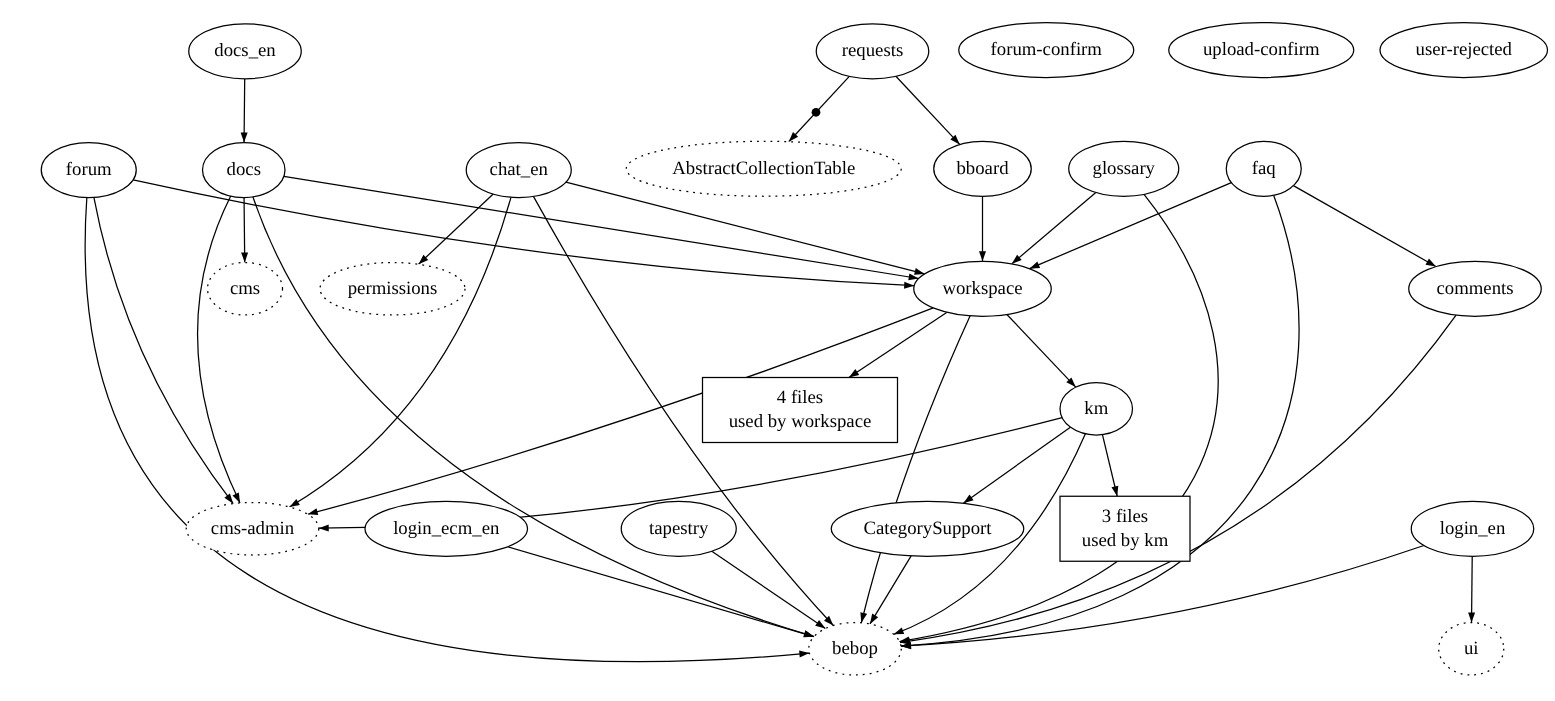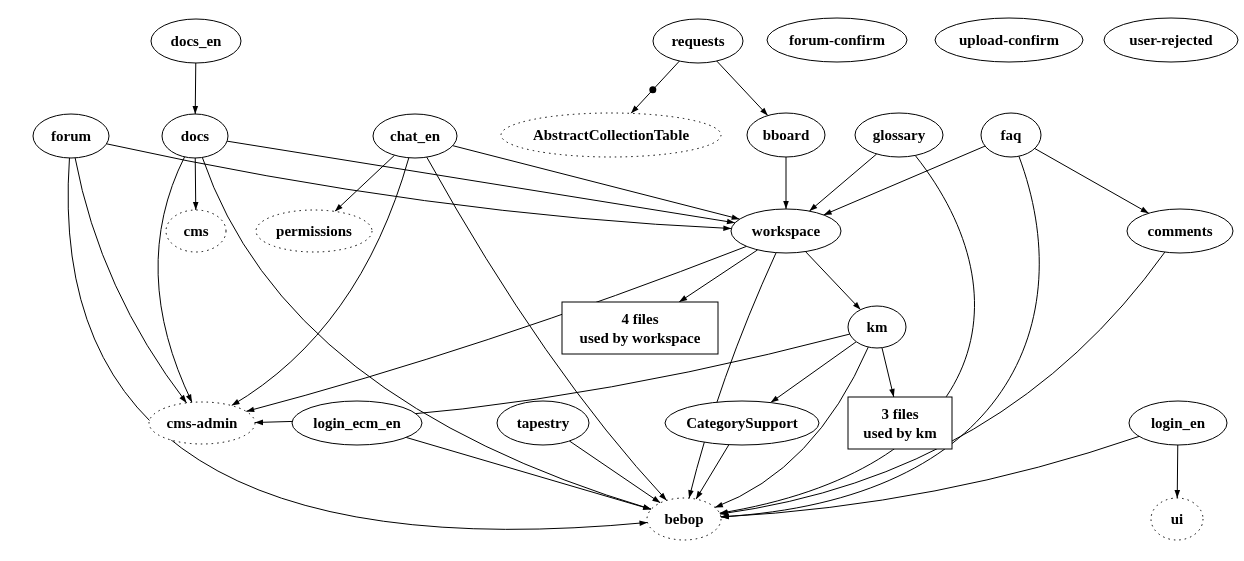--- a/index.html
+++ b/index.html
@@ -1,17 +1,17 @@
 <!DOCTYPE html>
 <html><head>
 <meta charset="utf-8">
 <style>
   html,body{margin:0;padding:0;background:#ffffff;}
   body{width:1244px;height:561px;overflow:hidden;}
-  .graph-wrap{position:relative;width:1244px;height:561px;background:#ffffff;font-weight:bold;}
+  .graph-wrap{position:relative;width:1244px;height:561px;background:#ffffff;}
   svg{display:block;}
   svg text{
     font-family:"Liberation Serif","DejaVu Serif",serif;
     fill:#000000;
   }
 </style>
 </head>
 <body>
 
 <div class="graph-wrap">

